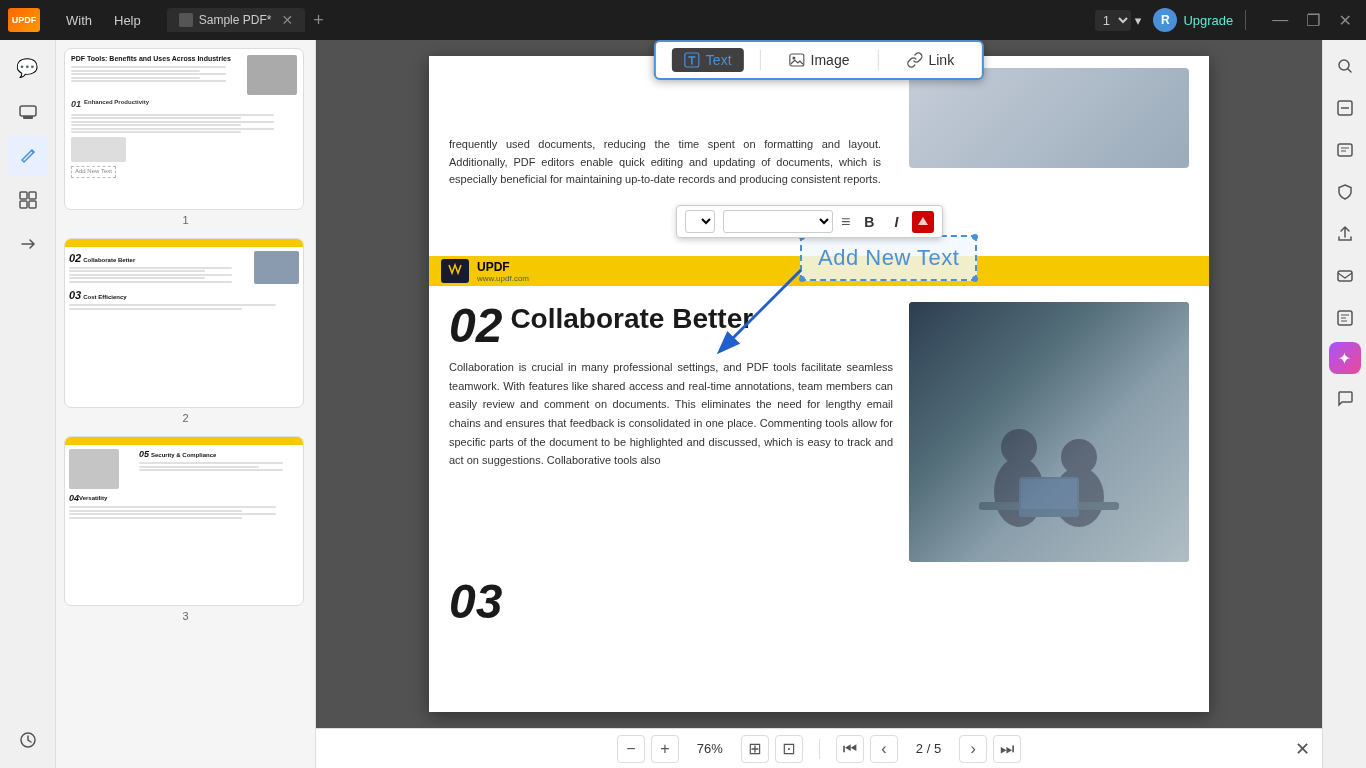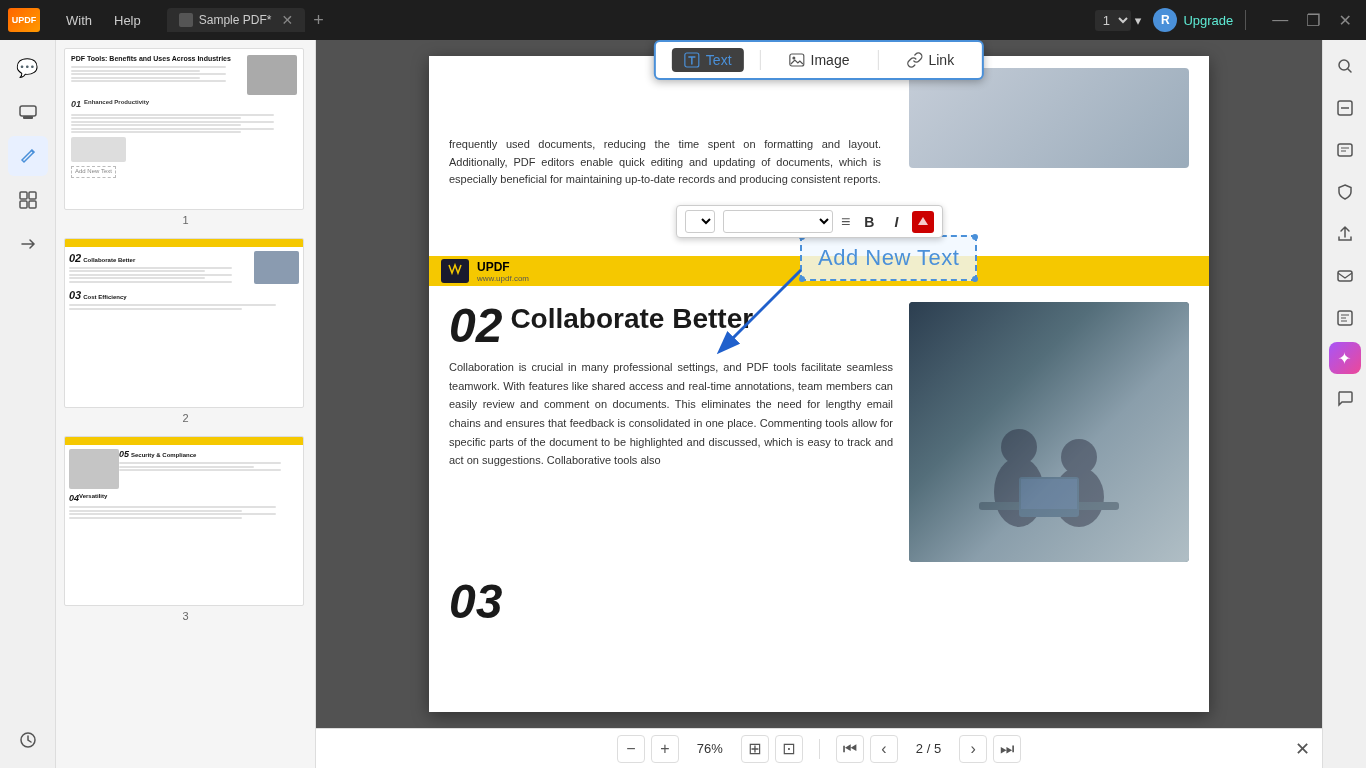--- a/index.html
+++ b/index.html
@@ -179,21 +179,21 @@
       padding: 8px;
     }
     .thumbnail-item {
       margin-bottom: 12px;
       cursor: pointer;
     }
     .thumbnail-img {
       width: 240px;
       background: white;
       border: 1px solid #ddd;
-      border-radius: 2px;
+      border-radius: 7px;
       overflow: hidden;
       position: relative;
     }
     .thumbnail-label {
       text-align: center;
       font-size: 11px;
       color: #666;
       margin-top: 4px;
     }
     .thumb-content {
@@ -679,35 +679,35 @@
           </div>
         </div>
       </div>
       <div class="thumbnail-label">2</div>
     </div>
 
     <div class="thumbnail-item">
       <div class="thumbnail-img thumb3">
         <div class="thumb-updf-bar"></div>
         <div class="thumb-content" style="padding:4px;">
-          <div style="display:flex;gap:0;margin-bottom:4px;">
+          <div style="display:flex;gap:20px;margin-bottom:4px;">
             <div style="width:50px;background:#c5c5c5;border-radius:2px;height:40px;"></div>
             <div style="flex:1;">
               <div style="display:flex;align-items:baseline;gap:2px;">
                 <span style="font-size:9px;font-weight:900;font-style:italic;color:#111;">05</span>
                 <span style="font-size:6px;font-weight:bold;color:#111;">Security &amp; Compliance</span>
               </div>
               <div class="thumb-text-lines">
                 <div></div>
                   <div></div>
                   <div></div>
               </div>
             </div>
           </div>
-          <div style="display:flex;align-items:flex-start;gap:0;margin-top:3px;">
+          <div style="display:flex;align-items:center;gap:0;margin-top:3px;">
             <span style="font-size:9px;font-weight:900;font-style:italic;color:#111;">04</span>
             <span style="font-size:6px;font-weight:bold;color:#111;">Versatility</span>
           </div>
           <div class="thumb-text-lines">
             <div></div>
               <div></div>
               <div></div>
               <div></div>
           </div>
         </div>

